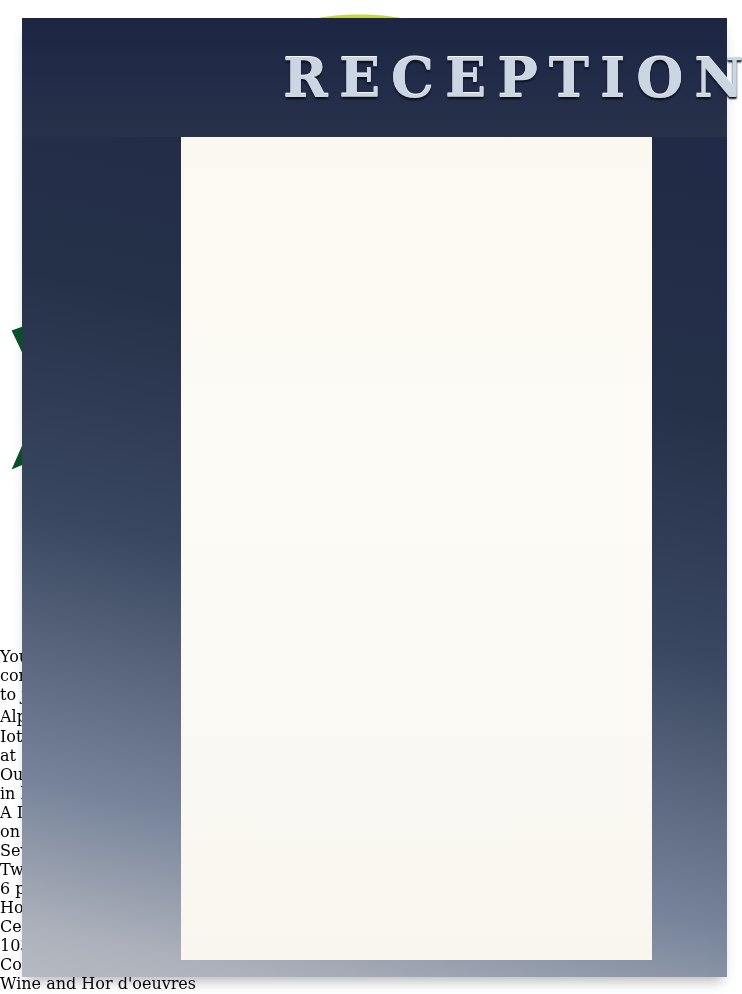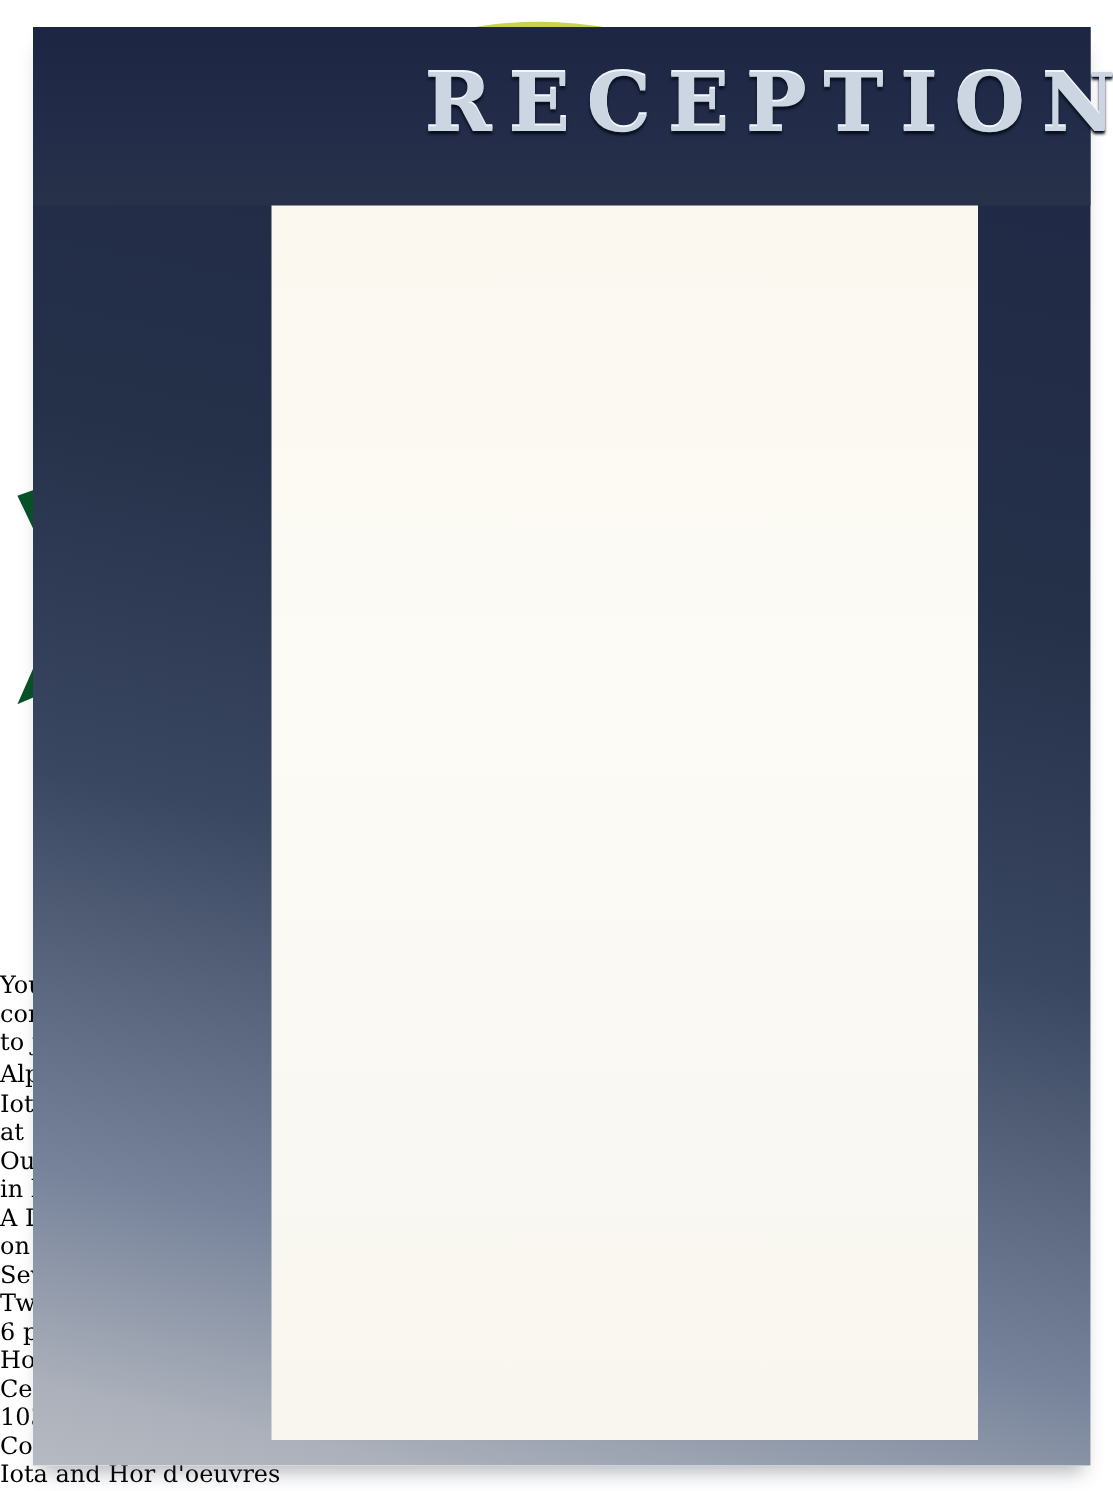--- a/index.html
+++ b/index.html
@@ -3,21 +3,21 @@
 <meta charset="utf-8">
 <style>
   html,body{margin:0;padding:0;background:#ffffff;}
   .page{position:relative;width:742px;height:994px;background:#ffffff;
         font-family:"DejaVu Serif", serif;overflow:hidden;}
   .card{position:absolute;left:22px;top:18px;width:705px;height:959px;
         background:linear-gradient(192deg,#1e2744 0%,#253049 36%,#3a4760 58%,#76839a 82%,#abb0ba 95%,#b6bac2 100%);
         box-shadow:0 9px 12px -5px rgba(40,45,60,.35);}
   .headerband{position:absolute;left:22px;top:18px;width:705px;height:119px;
         background:linear-gradient(180deg,#1c2542 0%,#232d49 60%,#273148 100%);}
-  .reception{position:absolute;left:283px;top:36px;width:444px;text-align:center;
+  .reception{position:absolute;left:283px;top:46px;width:444px;text-align:center;
         font-size:54px;font-weight:700;letter-spacing:11px;color:#ccd6e3;
         text-shadow:0 -1px 0 #f4f8fd, 0 2px 2px #070c19, 0 1px 0 #5c6a80;
         white-space:nowrap;}
   .paper{position:absolute;left:181px;top:137px;width:471px;height:823px;
         background:linear-gradient(180deg,#fbf8f0 0%,#fdfbf6 40%,#f8f6ef 100%);}
   .stripe{position:absolute;}
   .s-left-pink{left:55px;top:36px;width:81px;height:924px;
         background:linear-gradient(180deg,#f0a8c2 0%,#f3b3ca 42%,#f7c3d5 58%,#efa3c0 82%,#e липе 0;}
   
   .s-left-pink{background:linear-gradient(180deg,#f0a8c2 0%,#f3b3ca 42%,#f7c3d5 58%,#efa3c0 82%,#e4799f 97%,#dd6c95 100%);}
@@ -125,17 +125,17 @@
       <div>Seventh of October</div>
       <div>Two thousand twenty-two</div>
       <div>6 p.m. to 8 p.m.</div>
     </div>
     <div class="g">
       <div class="b">Howard County Library System</div>
       <div class="b">Central Branch</div>
       <div>10375 Little Patuxent Parkway</div>
       <div>Columbia, Maryland 21044</div>
     </div>
-    <div class="g">Iota and Hor d'oeuvres</div>
+    <div class="g">Wine and Hor d'oeuvres</div>
     <div class="g">Cocktail Attire</div>
 
   </div>
 </div>
 
 </body></html>

